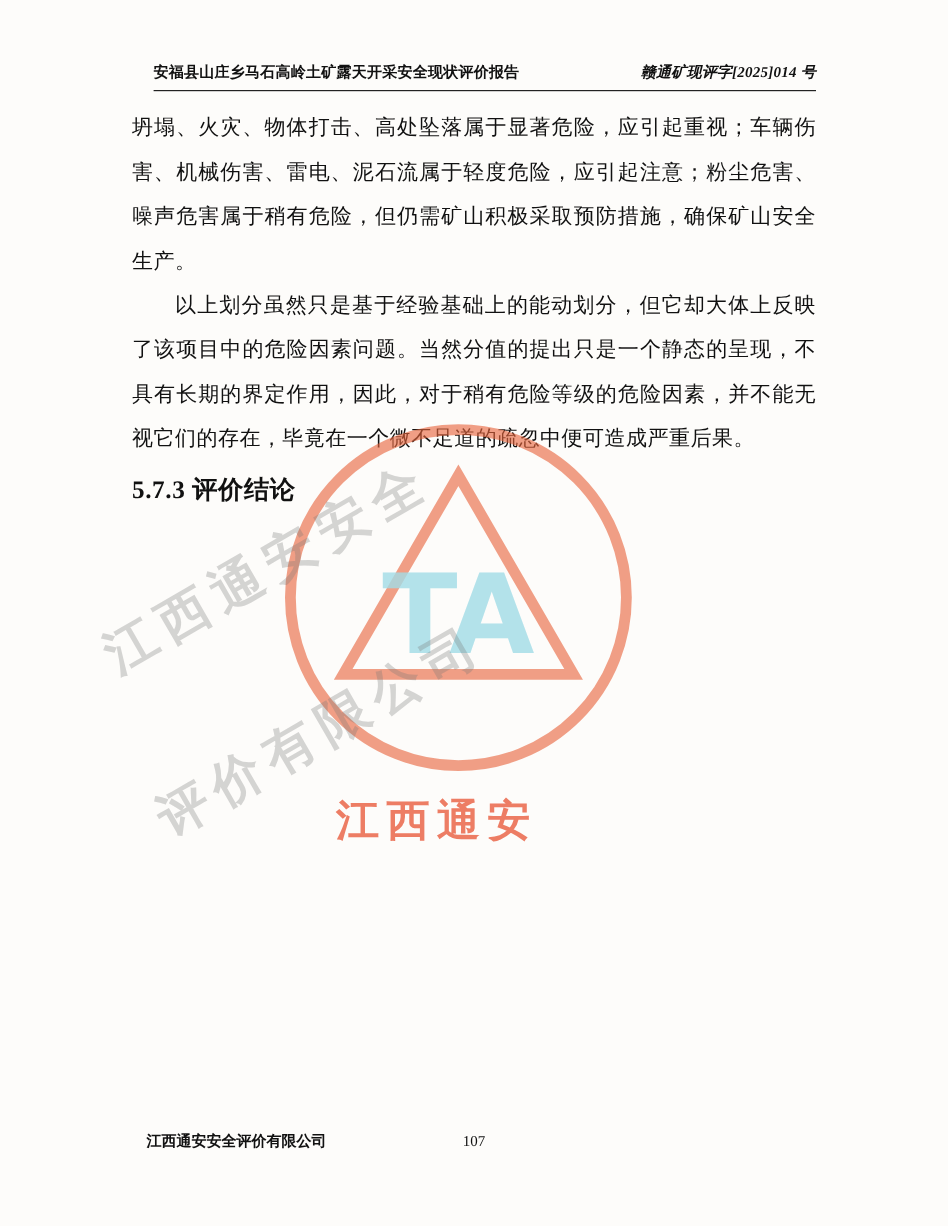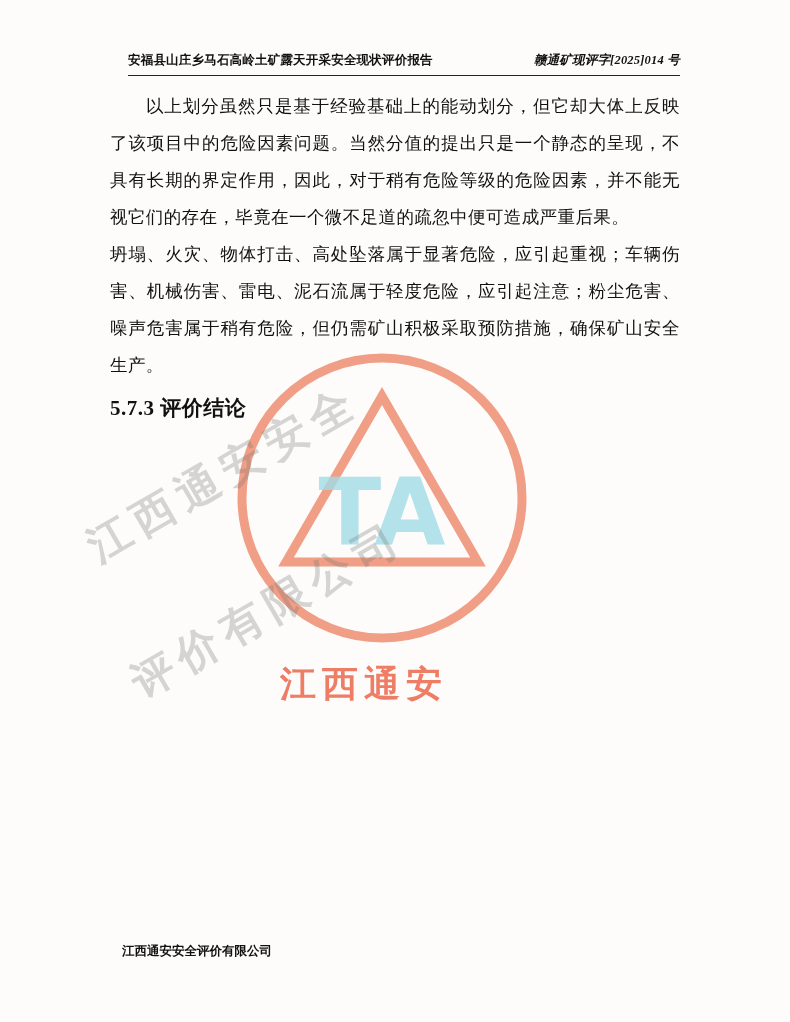--- a/index.html
+++ b/index.html
@@ -148,22 +148,22 @@
 <body>
 
 <div class="page">
 
   <div class="header">
     <div class="header-left">安福县山庄乡马石高岭土矿露天开采安全现状评价报告</div>
     <div class="header-right">赣通矿现评字[2025]014 号</div>
   </div>
 
   <div class="content">
+    <p class="para">坍塌、火灾、物体打击、高处坠落属于显著危险，应引起重视；车辆伤害、机械伤害、雷电、泥石流属于轻度危险，应引起注意；粉尘危害、噪声危害属于稍有危险，但仍需矿山积极采取预防措施，确保矿山安全生产。</p>
     <p class="para indent">以上划分虽然只是基于经验基础上的能动划分，但它却大体上反映了该项目中的危险因素问题。当然分值的提出只是一个静态的呈现，不具有长期的界定作用，因此，对于稍有危险等级的危险因素，并不能无视它们的存在，毕竟在一个微不足道的疏忽中便可造成严重后果。</p>
-    <p class="para">坍塌、火灾、物体打击、高处坠落属于显著危险，应引起重视；车辆伤害、机械伤害、雷电、泥石流属于轻度危险，应引起注意；粉尘危害、噪声危害属于稍有危险，但仍需矿山积极采取预防措施，确保矿山安全生产。</p>
     <h3 class="section-heading">5.7.3 评价结论</h3>
   </div>
 
   <div class="watermark">
 
     <svg class="wm-stamp" viewBox="0 0 300 300">
       <circle cx="150" cy="150" r="140" fill="none" stroke="#e8643c" stroke-width="9" opacity="0.85"></circle>
       <path d="M150 48 L246 214 L54 214 Z" fill="none" stroke="#e8643c" stroke-width="9" opacity="0.85"></path>
       <text x="150" y="196" font-family="DejaVu Sans, sans-serif" font-size="92" font-weight="bold" fill="#7fd0e0" opacity="0.8" text-anchor="middle">TA</text>
     </svg>
@@ -171,15 +171,16 @@
     <div class="wm-text-rot">
       <div class="wm-line1">江西通安安全</div>
       <div class="wm-line2">评价有限公司</div>
     </div>
 
     <div class="wm-big-text">江西通安</div>
   </div>
 
   <div class="footer">
     <div class="footer-left">江西通安安全评价有限公司</div>
+    <div class="footer-page">107</div>
   </div>
 
 </div>
 
 </body></html>

